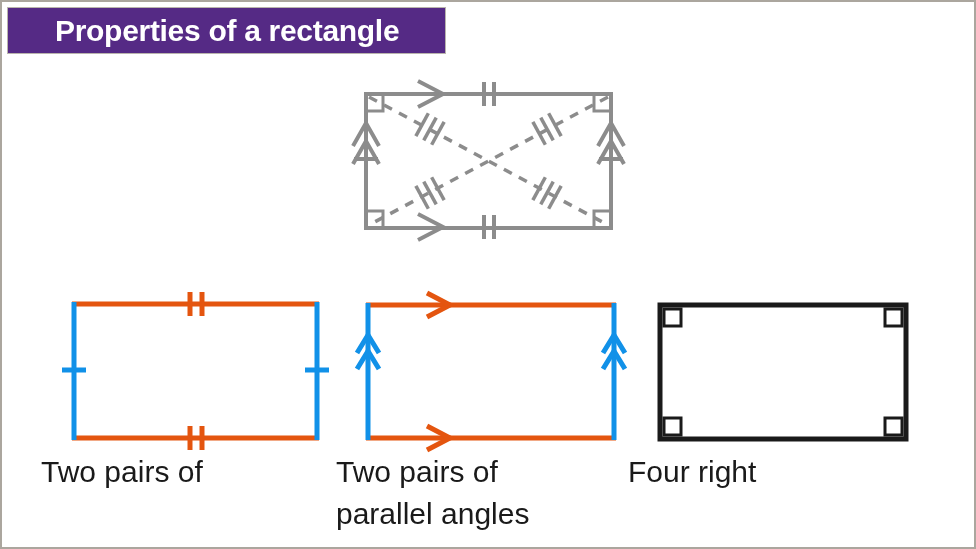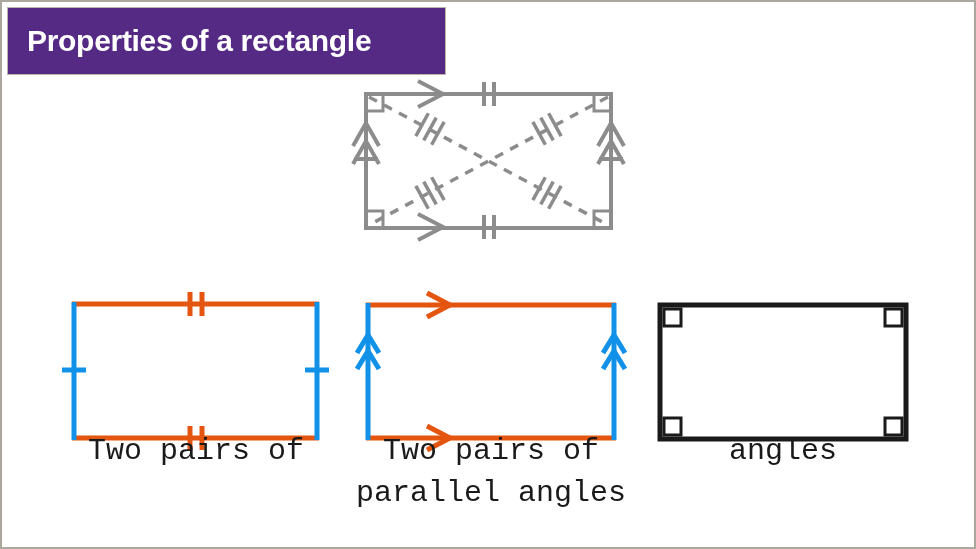--- a/index.html
+++ b/index.html
@@ -6,24 +6,24 @@
   html, body { width: 976px; height: 549px; background: #fff; }
   body { font-family: "Liberation Sans", sans-serif; position: relative; }
 
   .page {
     position: absolute; left: 0; top: 0; width: 976px; height: 549px;
     background: var(--background, #fff);
     border: 2px solid var(--page-border, #aba69e);
   }
 
   .banner {
-    position: absolute; left: 5px; top: 5px; width: 439px; height: 68px;
+    position: absolute; left: 5px; top: 5px; width: 439px; height: 47px;
     background: var(--header-bg, #552a85);
     border: 1px solid #b9b4ad;
-    display: flex; align-items: center;
+    display: flex; align-items: center; padding-left: 28px;
   }
   .banner-title {
     color: var(--header-text, #fff);
     font-size: 30px; font-weight: bold; letter-spacing: -0.3px;
     padding-left: 19px; white-space: nowrap;
   }
 
   svg.diagram { position: absolute; overflow: visible; }
   svg.diagram * { fill: none; }
 
@@ -33,24 +33,24 @@
   .stroke-black  { stroke: var(--black, #1a1a1a); }
   .fill-magenta  { fill: var(--magenta, #de3ad4) !important; }
   .fill-white    { fill: #ffffff !important; }
 
   #diagram-all      { left: 364px; top: 92px;  width: 245px; height: 134px; }
   #diagram-equal    { left: 72px;  top: 302px; width: 243px; height: 134px; }
   #diagram-parallel { left: 366px; top: 303px; width: 246px; height: 133px; }
   #diagram-angles   { left: 658px; top: 303px; width: 246px; height: 134px; }
 
   .caption {
-    position: absolute; top: 428px; width: 310px;
-    text-align: center;
+    position: absolute; top: 449px; width: 310px;
+    text-align: left;
     color: var(--caption-text, #1a1a1a);
-    font-size: 30px; line-height: 42px; font-family: Liberation Mono, monospace;
+    font-size: 30px; line-height: 42px;
   }
   #caption-equal    { left: 39px;  }
   #caption-parallel { left: 334px; }
   #caption-angles   { left: 626px; }
 </style>
 </head>
 <body>
 
 <div class="page">
 
@@ -173,16 +173,16 @@
   </svg>
 
   <div id="caption-equal" class="caption">
     <div>Two pairs of</div>
   </div>
   <div id="caption-parallel" class="caption">
     <div>Two pairs of</div>
     <div>parallel angles</div>
   </div>
   <div id="caption-angles" class="caption">
-    <div>angles</div>
+    <div>Four right</div>
   </div>
 
 </div>
 
 </body></html>

